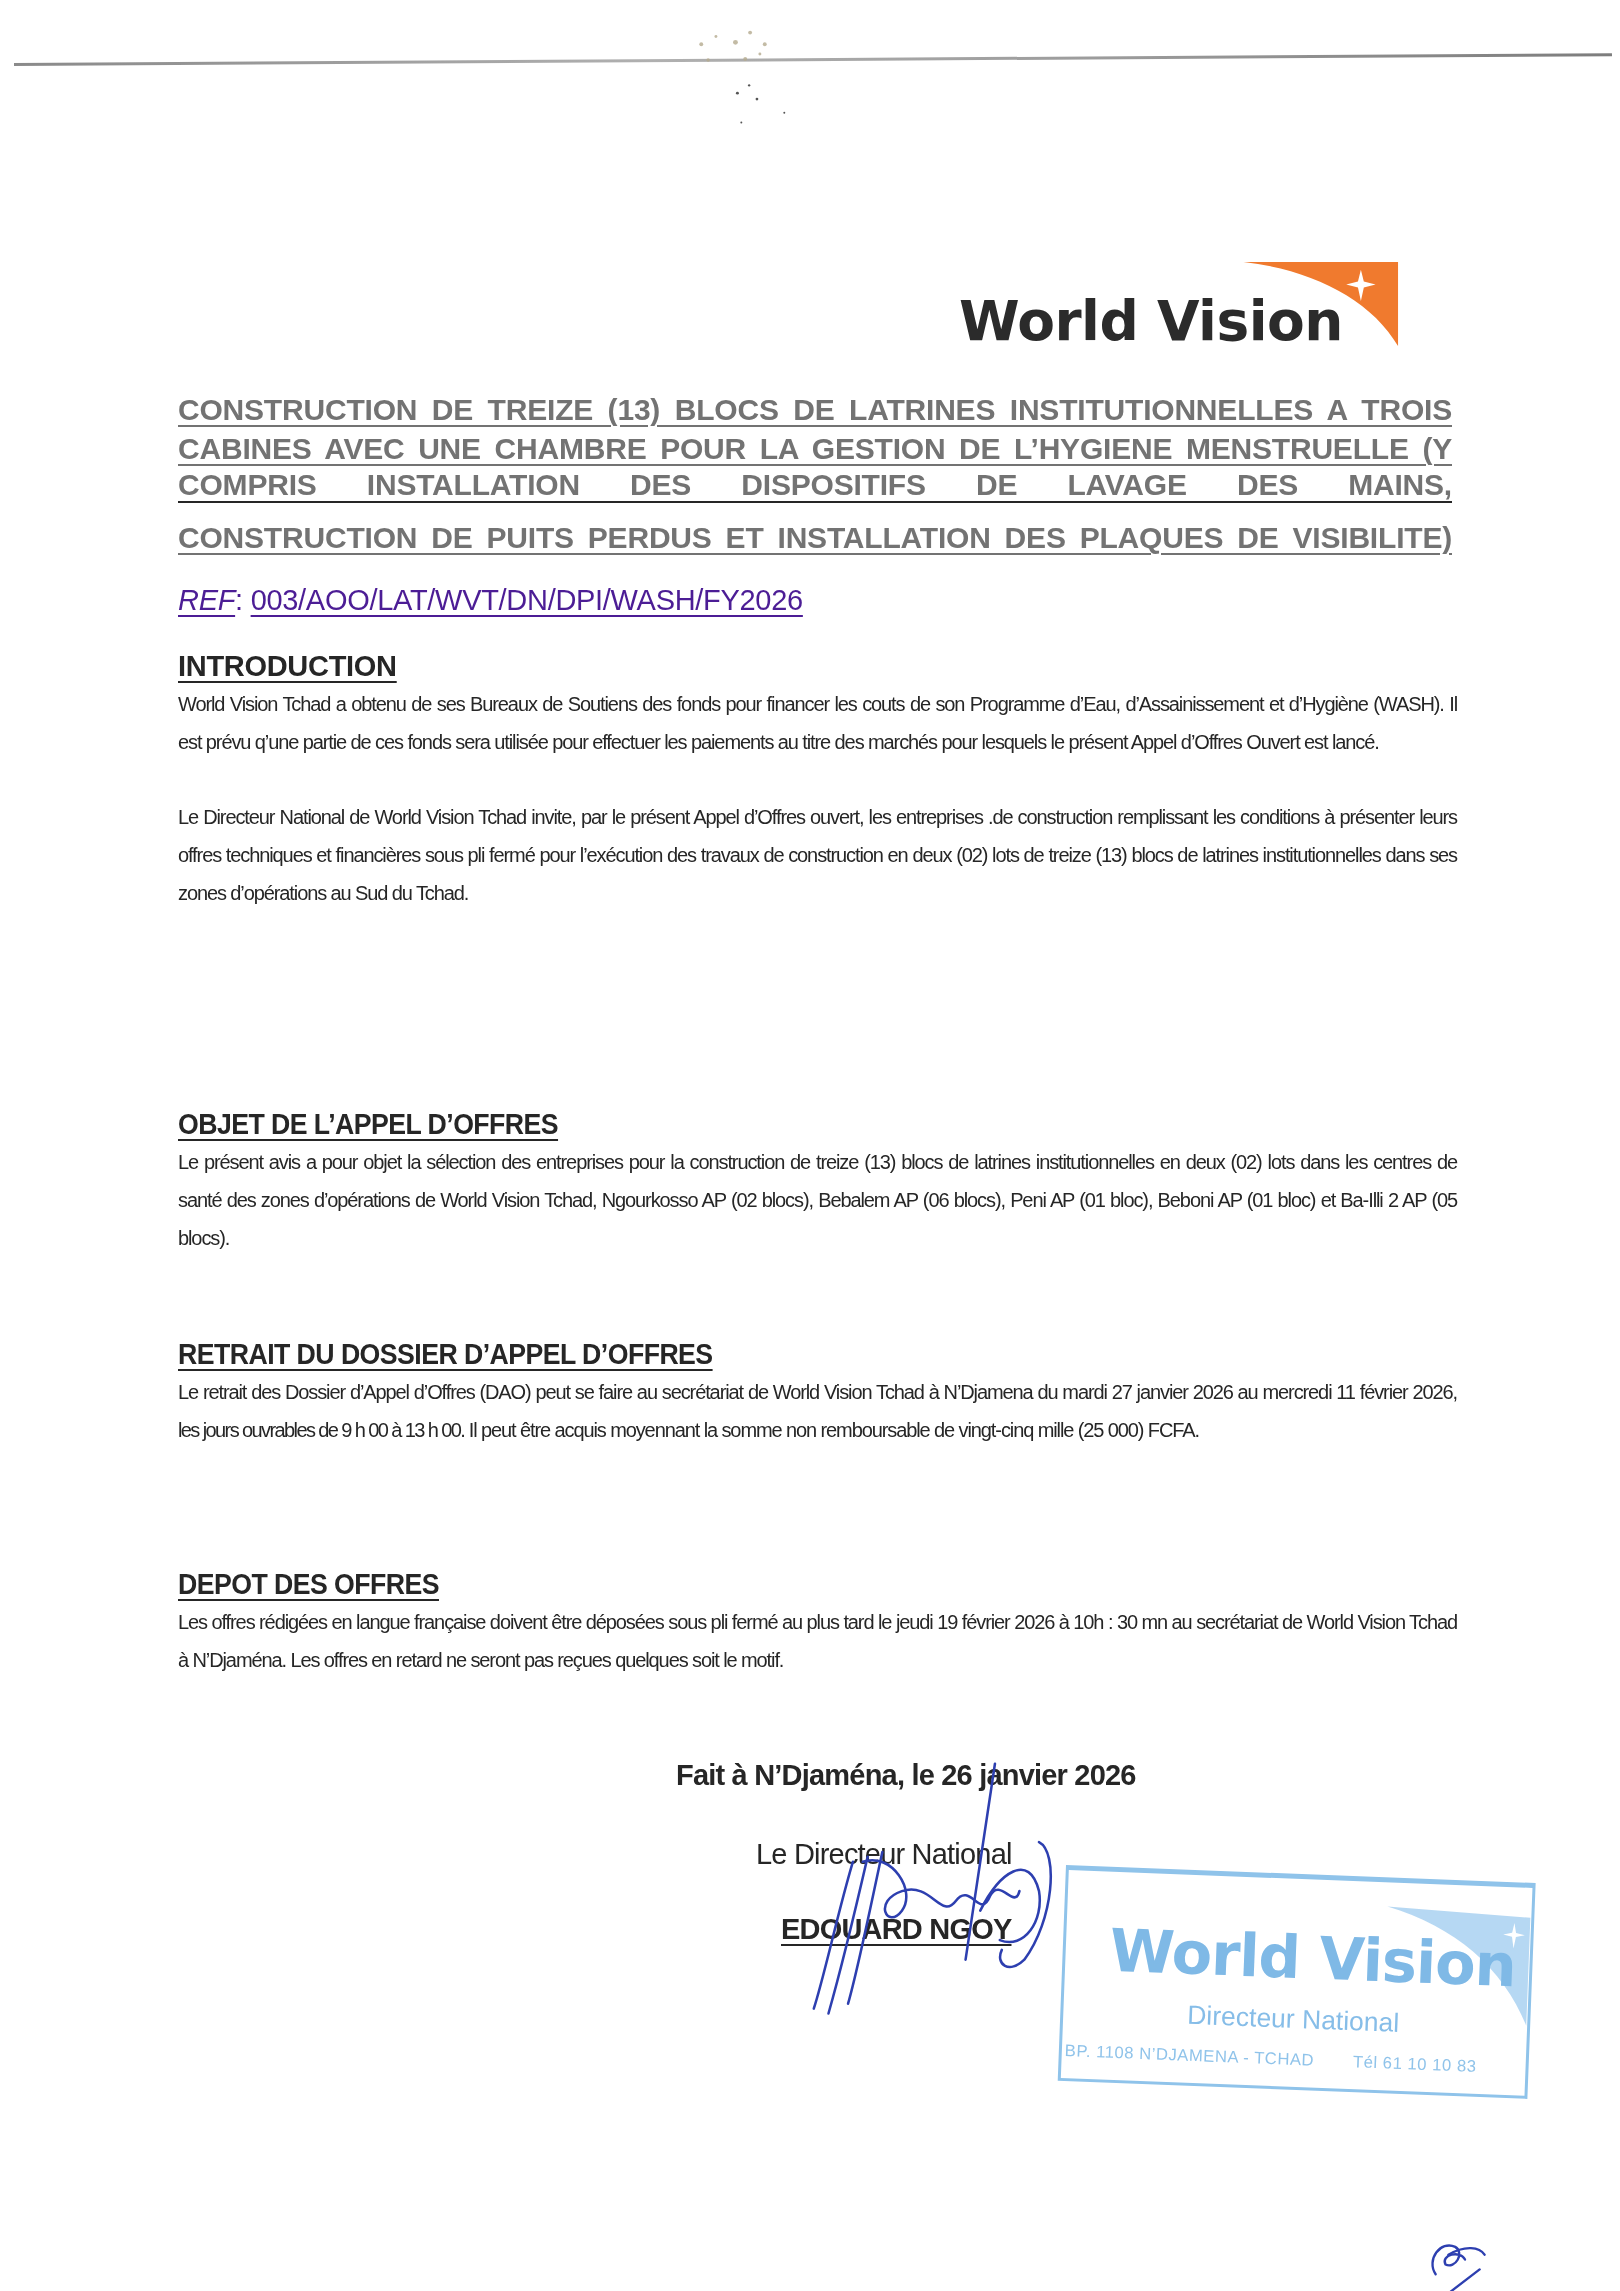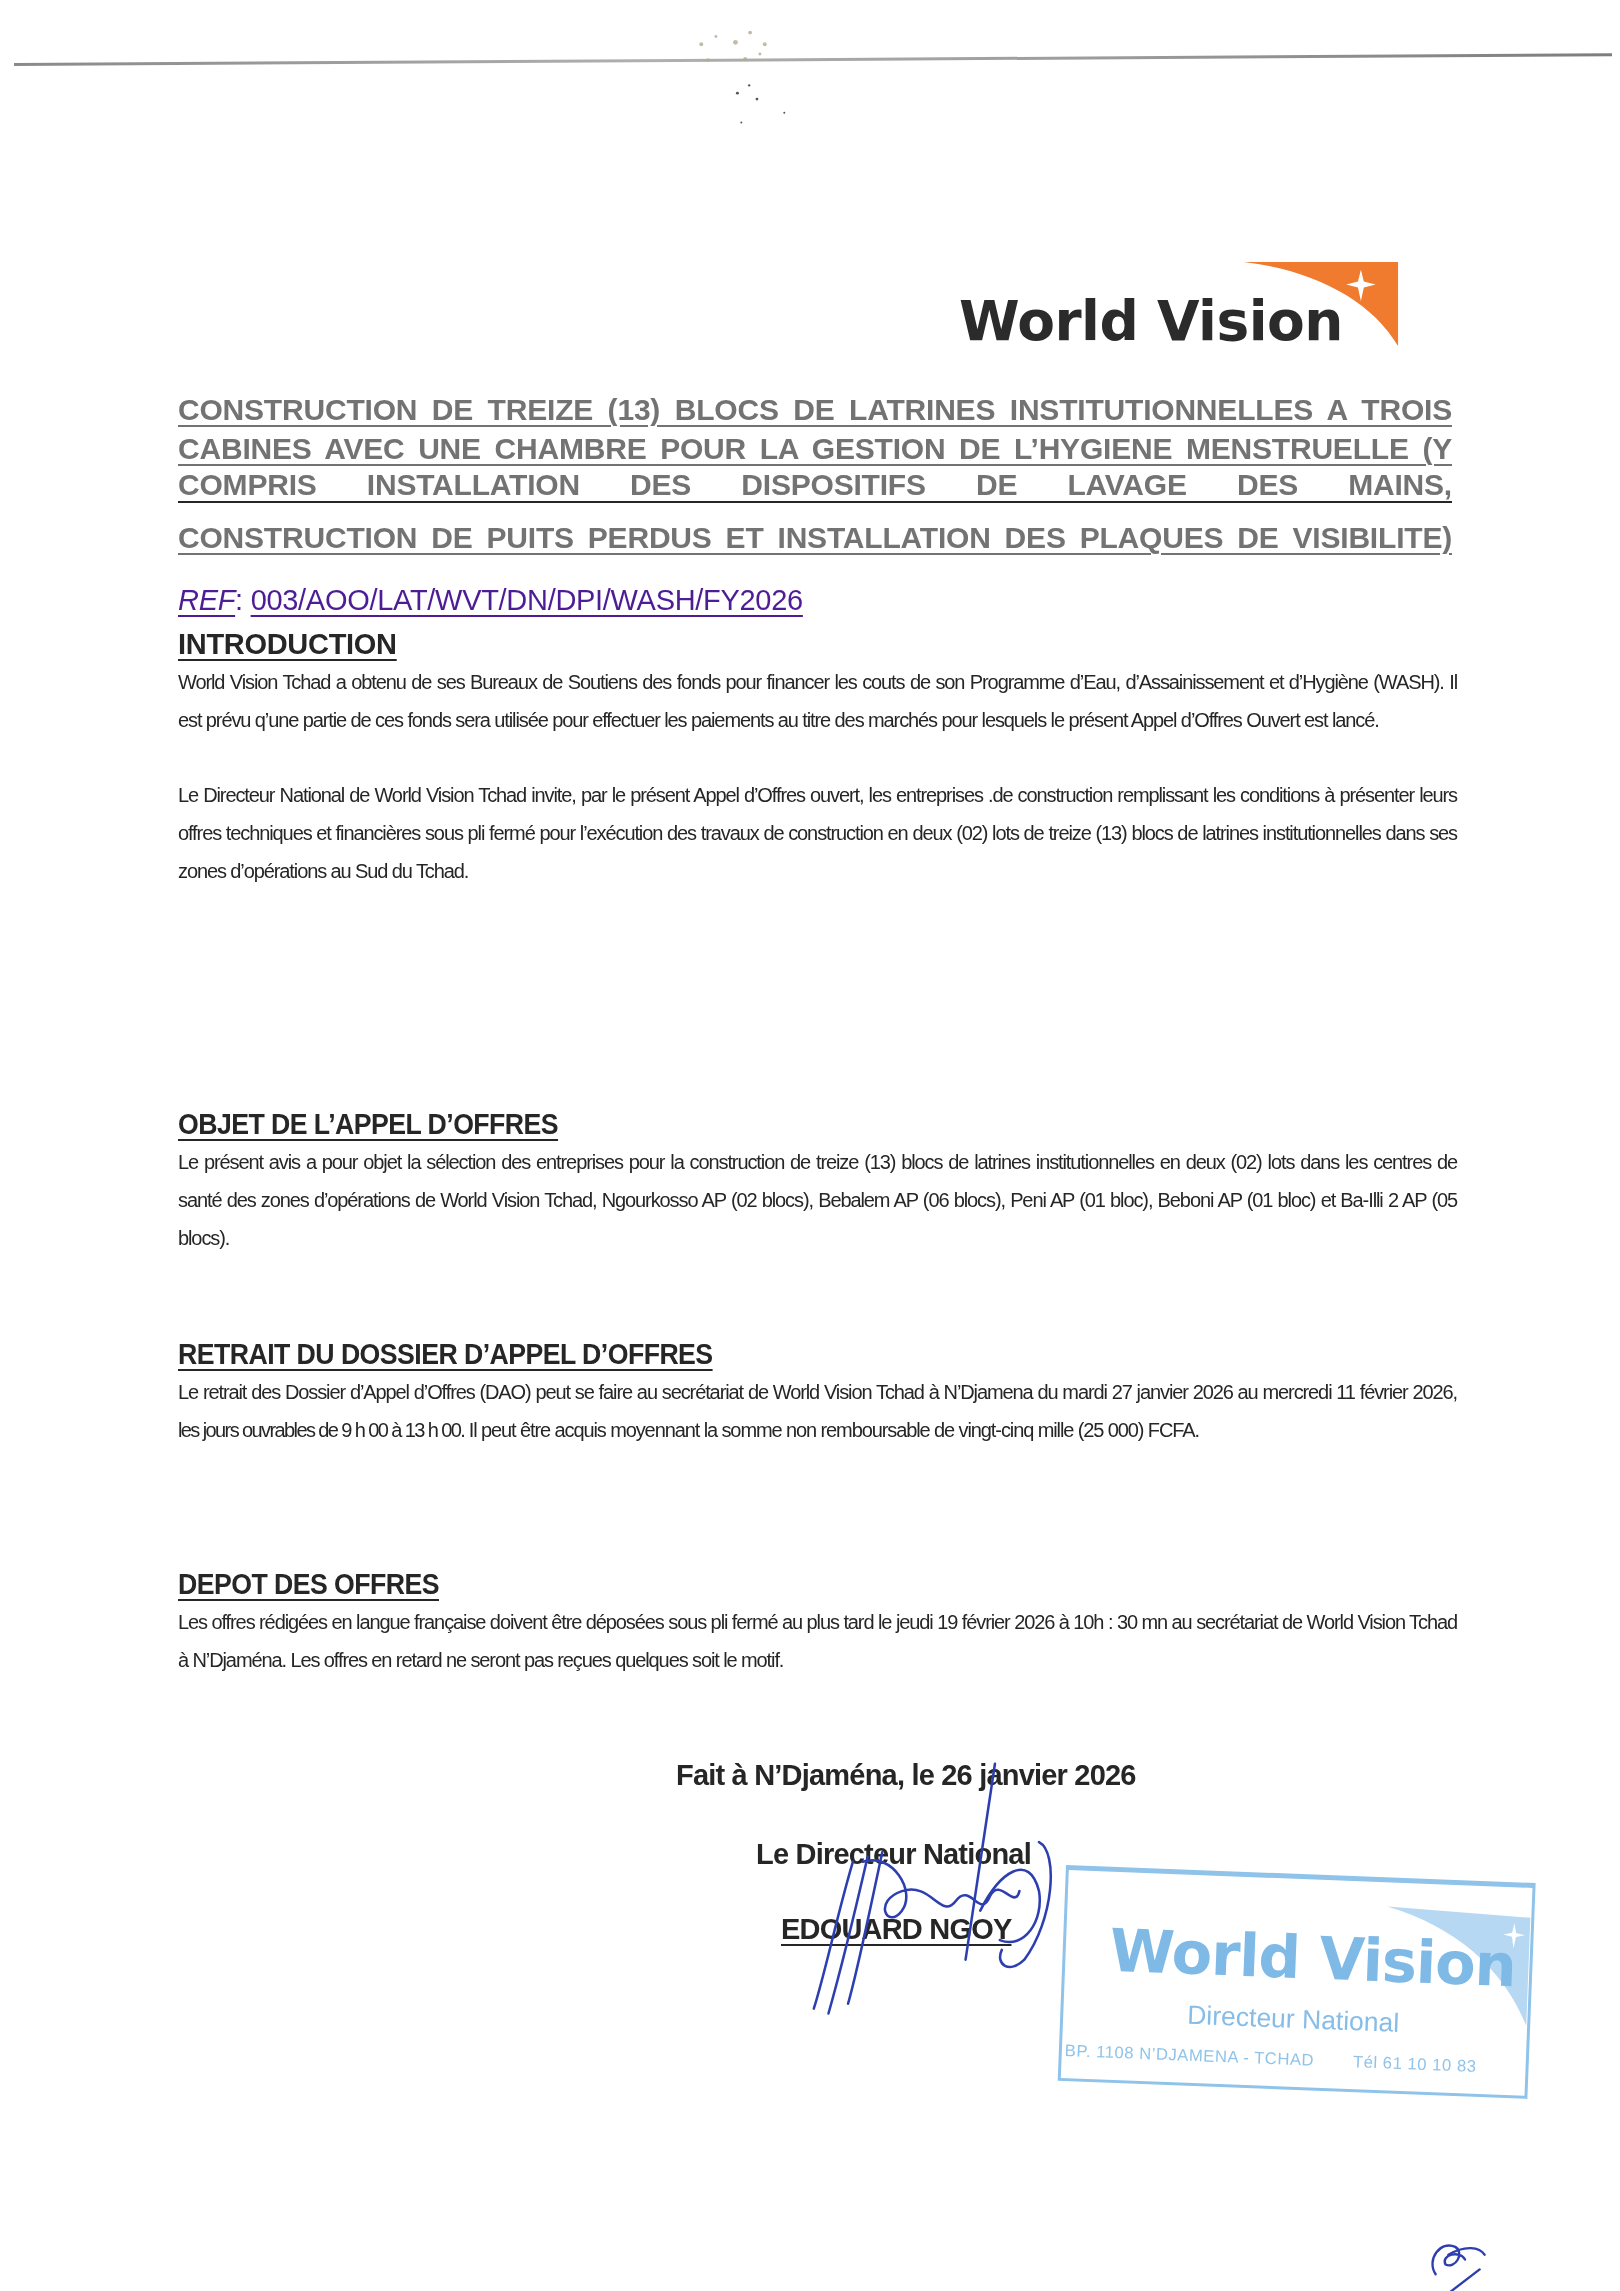--- a/index.html
+++ b/index.html
@@ -25,21 +25,21 @@
          text-decoration: underline; text-underline-offset: 4.9px; text-decoration-thickness: 1.5px; letter-spacing: -0.3px; }
   .ref .ref-label { font-style: italic; }
 
   .section { position: absolute; left: 178px; width: 1279px; }
   .sec-h { font-size: 29px; font-weight: 700; text-decoration: underline; text-underline-offset: 4.9px;
            text-decoration-thickness: 2px; line-height: 37px; letter-spacing: -0.6px; transform: scaleX(0.92); transform-origin: left; display: inline-block; }
   .para { font-size: 20px; line-height: 38px; text-align: justify; letter-spacing: -1.1px; }
   .para b { font-weight: 400; }
 
   .fait { position: absolute; left: 676px; top: 1759px; font-size: 29px; font-weight: 700; letter-spacing: -0.8px; }
-  .dirlabel { position: absolute; left: 756px; top: 1838px; font-size: 29px; font-weight: 700; letter-spacing: -0.8px; }
+  .dirlabel { position: absolute; left: 756px; top: 1838px; font-size: 29px; font-weight: 400; letter-spacing: -0.8px; }
   .dirname { position: absolute; left: 781px; top: 1913px; font-size: 29px; font-weight: 700; letter-spacing: -0.8px;
              text-decoration: underline; text-underline-offset: 4.9px; text-decoration-thickness: 2px; }
   .signature { position: absolute; left: 745px; top: 1754px; width: 353px; height: 284px; }
   .stamp { position: absolute; left: 1066px; top: 1865px; width: 470px; height: 216px; transform: rotate(2.2deg); transform-origin: left top; }
   .stamp-box { position: absolute; inset: 0; border: 3.9px solid #8fc3ea; border-top-width: 5.9px; }
   .stamp-logo { position: absolute; left: 47px; top: 49px; font-size: 59px; font-weight: 700; color: #7fb9e6; letter-spacing: -1px; font-family: "DejaVu Sans", sans-serif; }
   .stamp-swoosh { position: absolute; right: 0; top: 27.4px; width: 157px; height: 118px; }
   .stamp-title { position: absolute; left: 127px; top: 130px; font-size: 26.5px; color: #86bde8; }
   .stamp-addr { position: absolute; left: 5.9px; top: 176px; font-size: 16.7px; color: #8fc3ea; letter-spacing: 0.5px; white-space: nowrap; }
   .initials { position: absolute; left: 1421px; top: 2235px; width: 88px; height: 57px; }
@@ -89,21 +89,21 @@
       <span>DES</span>
       <span>MAINS,</span>
     </span>
   <span class="tl">CONSTRUCTION DE PUITS PERDUS ET INSTALLATION DES PLAQUES DE VISIBILITE)</span>
 </div>
 
 <div class="ref">
   <span class="ref-label">REF</span><span style="text-decoration:none;display:inline-block;white-space:pre;">: </span><span>003/AOO/LAT/WVT/DN/DPI/WASH/FY2026</span>
 </div>
 
-<div class="section" style="top:626px;">
+<div class="section" style="top:648px;">
   <div class="sec-h" style="transform:none;letter-spacing:-0.3px;">INTRODUCTION</div>
   <div class="para">World Vision Tchad a obtenu de ses Bureaux de Soutiens des fonds pour financer les couts de son Programme d’Eau, d’Assainissement et d’Hygiène (WASH). Il est prévu q’une partie de ces fonds sera utilisée pour effectuer les paiements au titre des marchés pour lesquels le présent Appel d’Offres Ouvert est lancé.</div>
   <div class="para" style="margin-top:37px;">Le Directeur National de World Vision Tchad invite, par le présent Appel d’Offres ouvert, les entreprises .de construction remplissant les conditions à présenter leurs offres techniques et financières sous pli fermé pour l’exécution des travaux de construction en deux (02) lots de treize (13) blocs de latrines institutionnelles dans ses zones d’opérations au Sud du Tchad.</div>
 </div>
 
 <div class="section" style="top:1106px;">
   <div class="sec-h">OBJET DE L’APPEL D’OFFRES</div>
   <div class="para">Le présent avis a pour objet la sélection des entreprises pour la construction de treize (13) blocs de latrines institutionnelles en deux (02) lots dans les centres de santé des zones d’opérations de World Vision Tchad, Ngourkosso AP (02 blocs), Bebalem AP (06 blocs), Peni AP (01 bloc), Beboni AP (01 bloc) et Ba-Illi 2 AP (05 blocs).</div>
 </div>
 

